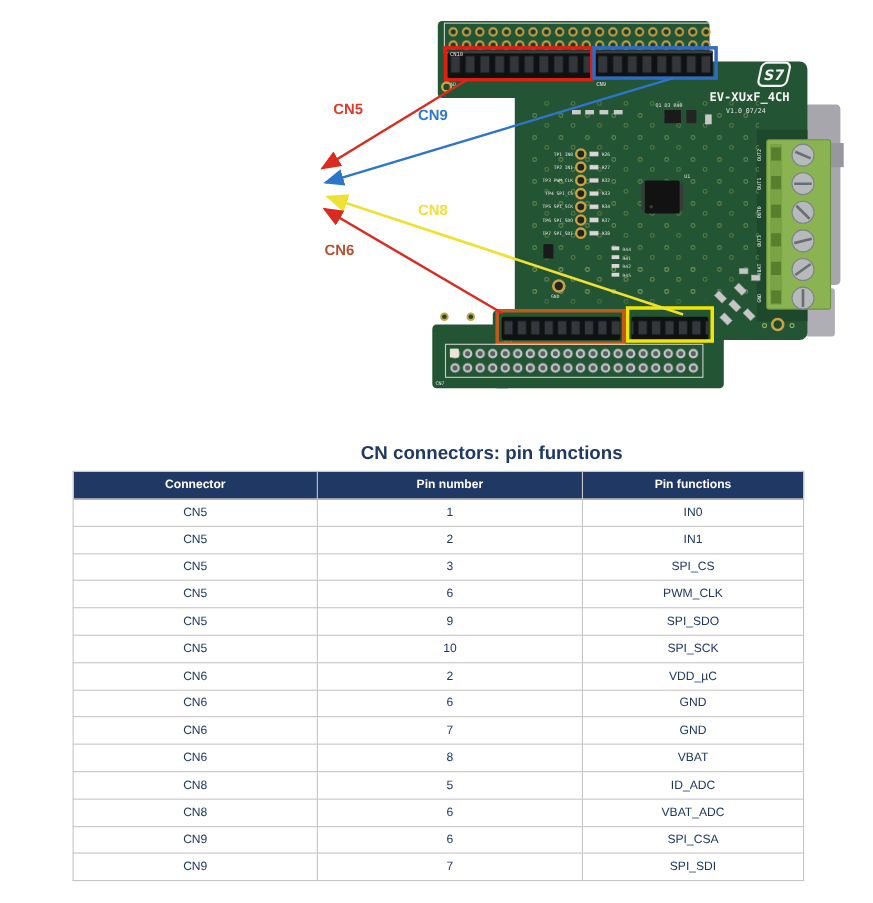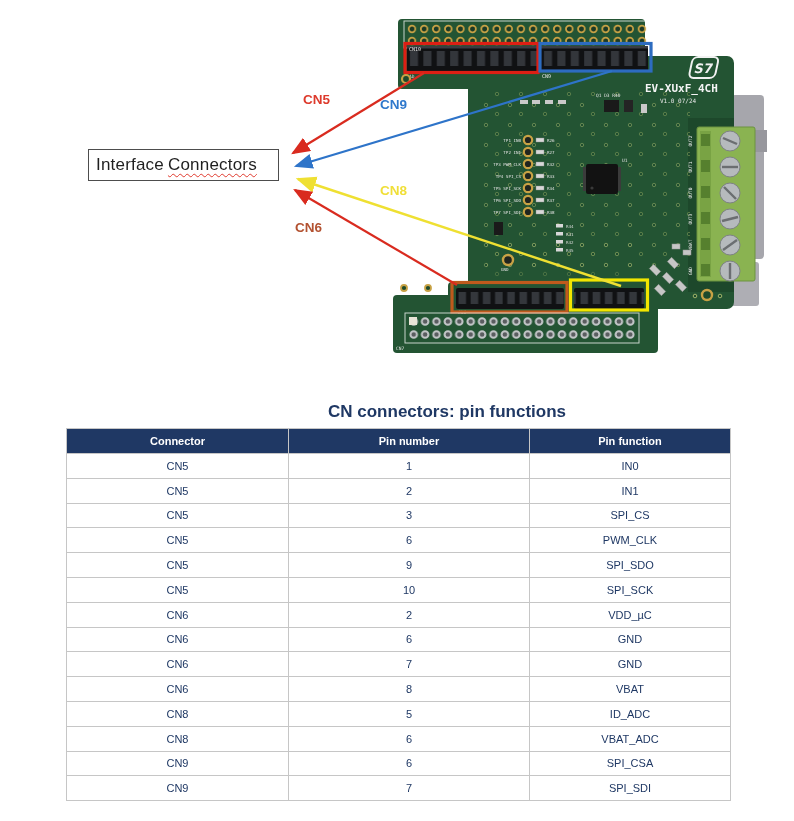--- a/index.html
+++ b/index.html
@@ -253,38 +253,34 @@
     <line x1="612" y1="71" x2="296" y2="166" stroke="#2e74c9" stroke-width="2.2" marker-end="url(#arrB)"></line>
     <line x1="621" y1="286" x2="298" y2="179" stroke="#efe032" stroke-width="2.4" marker-end="url(#arrY)"></line>
     <line x1="457" y1="285" x2="295" y2="190" stroke="#d92b1f" stroke-width="2.2" marker-end="url(#arrR)"></line>
   </svg>
 
   <div class="cn-label lab-cn5">CN5</div>
   <div class="cn-label lab-cn9">CN9</div>
   <div class="cn-label lab-cn8">CN8</div>
   <div class="cn-label lab-cn6">CN6</div>
 
-  <div class="iface-box">
-    <span class="w1">Interface</span>
-    <span class="w2">Connectors</span>
-  </div>
 
   <div class="tbl-title">CN connectors: pin functions</div>
 
   <table class="pins">
     <colgroup>
         <col style="width:222px">
         <col style="width:241px">
         <col style="width:201px">
       </colgroup>
     <thead>
       <tr>
         <th>Connector</th>
         <th>Pin number</th>
-        <th>Pin function</th>
+        <th>Pin functions</th>
       </tr>
     </thead>
     <tbody>
       <tr>
           <td>CN5</td>
           <td>1</td>
           <td>IN0</td>
         </tr>
       <tr>
           <td>CN5</td>

